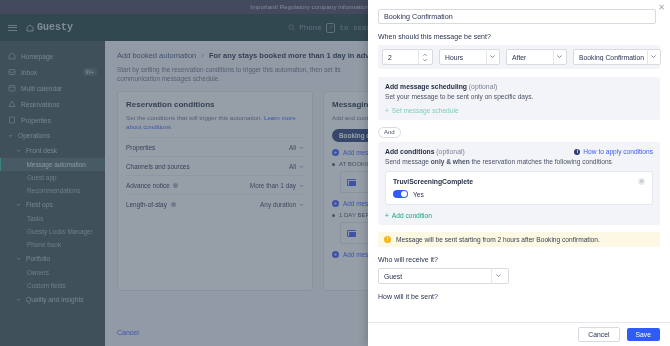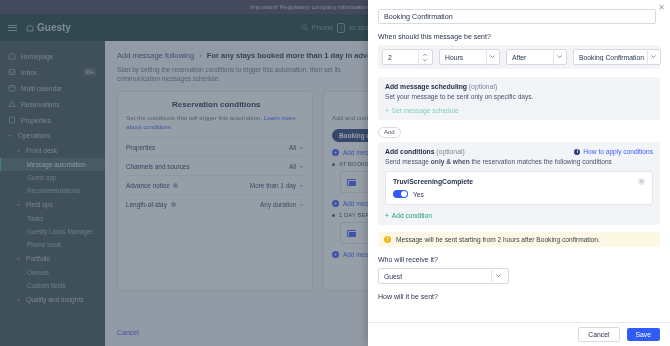--- a/index.html
+++ b/index.html
@@ -16,21 +16,21 @@
 
   .banner {
     position: absolute; top: 0; left: 0; width: 670px; height: 14px;
     background: #4b465c;
     color: #cfc9d8; font-size: 6.2px; line-height: 14px;
     text-align: center; white-space: nowrap; overflow: hidden;
   }
   .topbar {
     position: absolute; top: 14px; left: 0; width: 670px; height: 27px;
     background: #23403f;
-    display: flex; align-items: center;
+    display: flex; align-items: center; font-family: Liberation Mono, monospace;
   }
   .hamburger { margin-left: 8px; width: 9px; display:flex; flex-direction:column; gap:1.5px; }
   .hamburger i { display:block; height:1px; background:#9fb3b2; }
   .brand { display: flex; align-items: center; gap: 3px; margin-left: 9px; color: #c8d6d5; font-size: 10px; font-weight: bold; }
   .brand svg { display:block; }
   .search-wrap {
     margin-left: auto; margin-right: 290px;
     display: flex; align-items: center; gap: 4px;
     color: #7f9a99; font-size: 7.5px;
   }
@@ -80,21 +80,21 @@
   .crumb .cur { font-weight: bold; color: #1f2a44; }
   .subtitle { margin-top: 5px; font-size: 6.4px; color: #6a7386; line-height: 9px; max-width: 240px; }
 
   .panels { display: flex; gap: 10px; margin-top: 8px; }
   .card {
     background: #fff; border: .5px solid #e2e5ea; border-radius: 3px;
     padding: 8px;
   }
   .card.left { width: 196px; height: 200px; }
   .card.right { width: 160px; height: 200px; }
-  .card h3 { font-size: 8px; color: #1f2a44; font-weight: bold; margin-left: 46px; }
+  .card h3 { font-size: 8px; color: #1f2a44; font-weight: bold; }
   .card p.sub { font-size: 6.2px; color: #6a7386; margin-top: 4px; line-height: 9px; }
   .lnk { color: #3d5afe; }
   .cond-row {
     display: flex; align-items: center; justify-content: space-between;
     height: 19px; border-top: .5px solid #edeff3;
     font-size: 6.4px; color: #2a3350;
   }
   .cond-row .val { color: #3a4460; display: flex; align-items: center; gap: 3px; }
   .info-dot {
     display:inline-block; width: 5px; height: 5px; border-radius: 50%;
@@ -351,21 +351,21 @@
       <div class="nav-group lv2">
         <svg class="chev" viewBox="0 0 10 10" aria-hidden="true">
             <path d="M2 4 L5 7 L8 4" fill="none" stroke="#b9c8c7" stroke-width="1.4"></path>
           </svg>
         <span>Quality and insights</span>
       </div>
     </div>
 
     <div class="content">
       <div class="crumb">
-        <span>Add message following</span>
+        <span>Add booked automation</span>
         <span class="sep">›</span>
         <span class="cur">For any stays booked more than 1 day in advance</span>
       </div>
       <div class="subtitle">Start by setting the reservation conditions to trigger this automation, then set its communication messages schedule.</div>
 
       <div class="panels">
         <div class="card left">
           <h3>Reservation conditions</h3>
           <p class="sub">
             <span>Set the conditions that will trigger this automation.</span>

